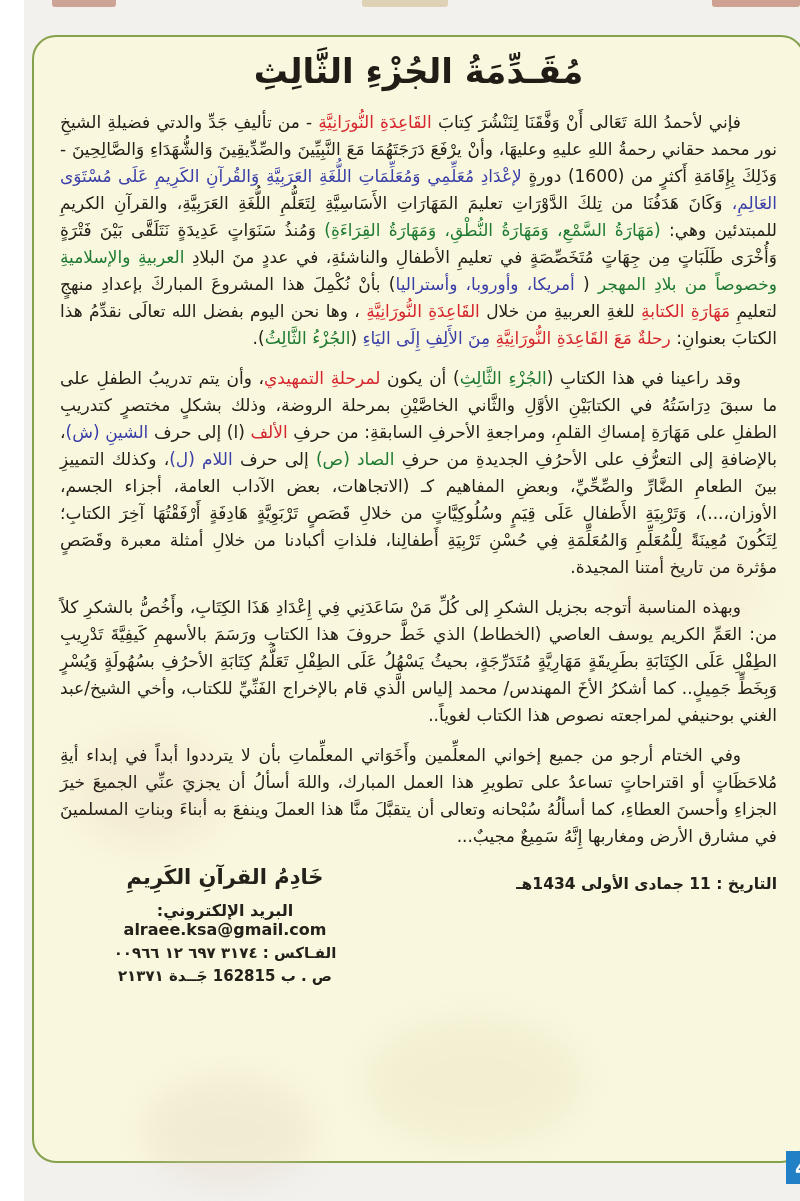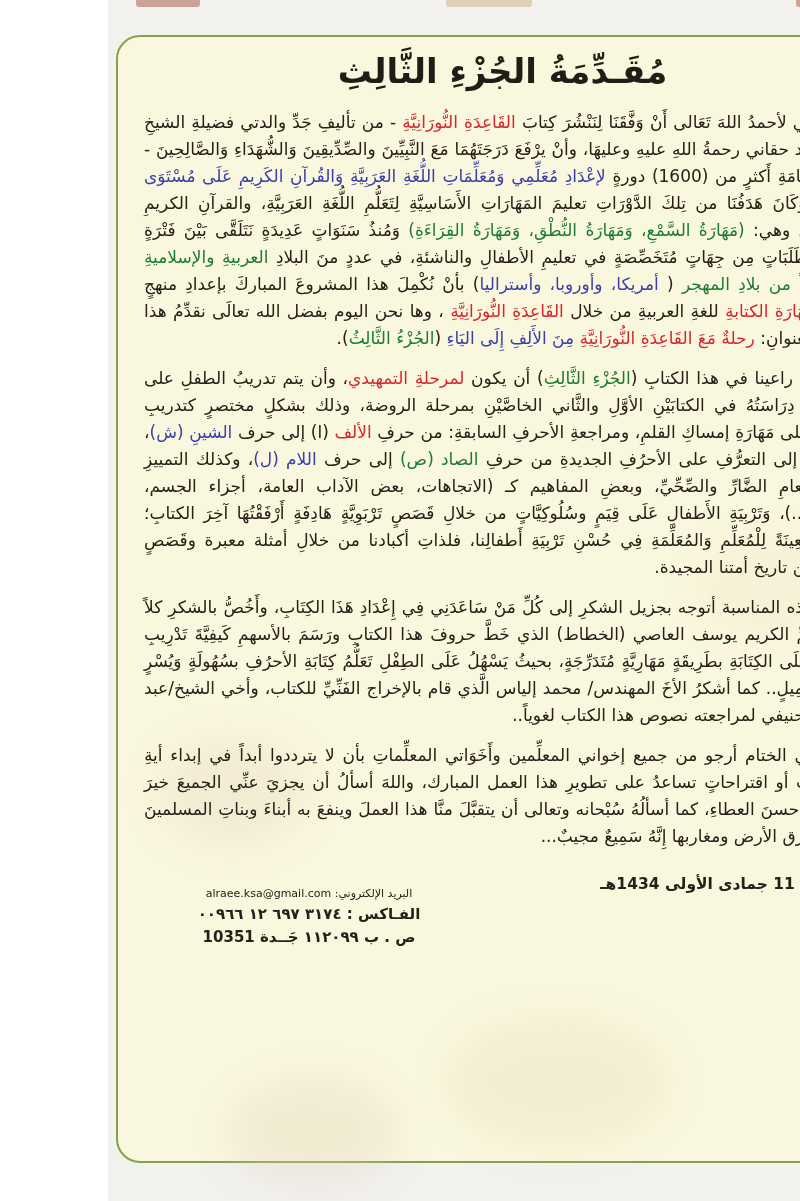--- a/index.html
+++ b/index.html
@@ -1,17 +1,17 @@
 <!DOCTYPE html>
 <html lang="ar" dir="rtl"><head>
 <meta charset="utf-8">
 <style>
   html,body{margin:0;padding:0;}
   body{width:800px;height:1201px;font-family:"DejaVu Sans",sans-serif;}
-  .page{position:relative;width:692px;height:1201px;background:#f2f1ee;overflow:hidden;}
+  .page{position:relative;width:776px;height:1201px;background:#f2f1ee;overflow:hidden;}
 
   
   .artifact{position:absolute;top:0;height:7px;border-radius:0 0 3px 3px;opacity:.8;}
   .artifact.a1{left:28px;width:64px;background:#c3907e;}
   .artifact.a2{left:338px;width:86px;background:#d9c9a6;}
   .artifact.a3{left:688px;width:88px;background:#c58d7c;}
 
   .content-box{position:absolute;left:8px;top:35px;width:773px;height:1128px;
     box-sizing:border-box;background:#f9f7dd;border:2px solid #86a14c;border-radius:24px;
     padding:8px 26px 0 26px;}
@@ -32,21 +32,21 @@
     direction:rtl;margin:0 0 13px 0;}
   .para.indent{text-indent:36px;}
 
   .footer{display:flex;direction:rtl;justify-content:space-between;
     align-items:flex-start;margin-top:4px;}
   .dates{text-align:right;font-size:15.5px;font-weight:bold;color:#24201a;
     line-height:31px;margin-top:6px;}
   .signature-block{width:330px;text-align:center;color:#24201a;margin-top:0;}
   .sig-role{font-size:21px;font-weight:bold;margin-top:2px;}
   .sig-name{font-size:21px;font-weight:bold;margin-top:10px;}
-  .email-line{font-size:11px;margin-top:24px;font-weight:normal;}
+  .email-line{font-size:16px;margin-top:12px;font-weight:bold;}
   .contact-line{font-size:15px;margin-top:5px;font-weight:bold;}
 
   .page-num{position:absolute;left:762px;top:1151px;width:32px;height:33px;
     background:#2280c6;color:#ffffff;font-size:20px;font-weight:bold;
     display:flex;align-items:center;justify-content:center;}
 </style>
 </head>
 <body>
 
 <div class="page" style="background: rgb(242, 241, 238);">
@@ -70,25 +70,26 @@
           <p class="para indent"><span style="color: rgb(38, 32, 25);">وبهذه المناسبة أتوجه بجزيل الشكرِ إلى كُلِّ مَنْ سَاعَدَنِي فِي إِعْدَادِ هَذَا الكِتَابِ، وأَخُصُّ بالشكرِ كلاً من: العَمِّ الكريم يوسف العاصي (الخطاط) الذي خَطَّ حروفَ هذا الكتابِ ورَسَمَ بالأسهمِ كَيفِيَّةَ تَدْرِيبِ الطِفْلِ عَلَى الكِتَابَةِ بطَرِيقَةٍ مَهَارِيَّةٍ مُتَدَرِّجَةٍ، بحيثُ يَسْهُلُ عَلَى الطِفْلِ تَعَلُّمُ كِتَابَةِ الأحرُفِ بسُهُولَةٍ وَيُسْرٍ وَبِخَطٍّ جَمِيلٍ.. كما أشكرُ الأخَ المهندس/ محمد إلياس الَّذي قام بالإخراج الفَنِّيِّ للكتاب، وأخي الشيخ/عبد الغني بوحنيفي لمراجعته نصوص هذا الكتاب لغوياً..</span></p>
           <p class="para indent"><span style="color: rgb(38, 32, 25);">وفي الختام أرجو من جميع إخواني المعلِّمين وأَخَوَاتي المعلِّماتِ بأن لا يترددوا أبداً في إبداء أيةِ مُلاحَظَاتٍ أو اقتراحاتٍ تساعدُ على تطويرِ هذا العمل المبارك، واللهَ أسألُ أن يجزيَ عنِّي الجميعَ خيرَ الجزاءِ وأحسنَ العطاءِ، كما أسألُهُ سُبْحانه وتعالى أن يتقبَّلَ منَّا هذا العملَ وينفعَ به أبناءَ وبناتِ المسلمينَ في مشارق الأرض ومغاربها إِنَّهُ سَمِيعٌ مجيبٌ...</span></p>
         </div>
 
       <div class="footer">
         <div class="dates">
           <div>التاريخ : 11 جمادى الأولى 1434هـ</div>
         </div>
 
         <div class="signature-block">
+          <div class="sig-role">خَادِمُ القرآنِ الكَرِيمِ</div>
           <div class="email-line">
             <span>البريد الإلكتروني:</span>
             <span>alraee.ksa@gmail.com</span>
           </div>
           <div class="contact-line">الفـاكس : ٣١٧٤ ٦٩٧ ١٢ ٠٠٩٦٦</div>
-          <div class="contact-line">ص . ب ١١٢٠٩٩ جَــدة 10351</div>
+          <div class="contact-line">ص . ب 162815 جَــدة ٢١٣٧١</div>
         </div>
       </div>
     </div>
   </div>
 
   <div class="page-num" style="background: rgb(34, 128, 198);">4</div>
 </div>
 
 </body></html>

